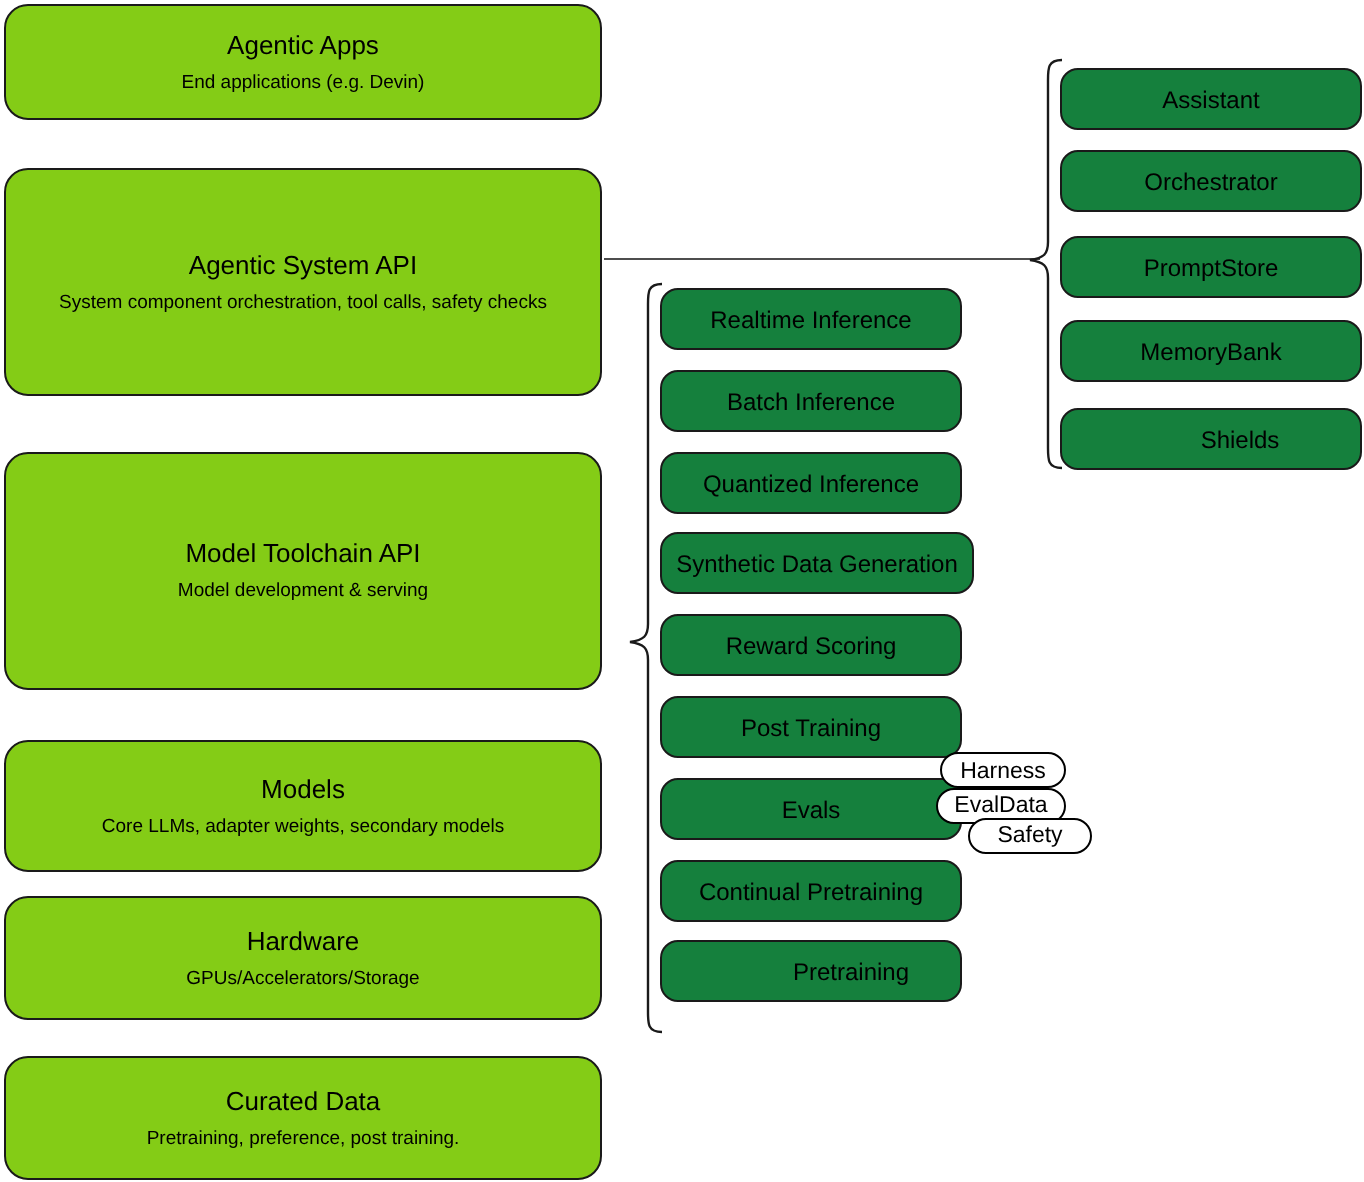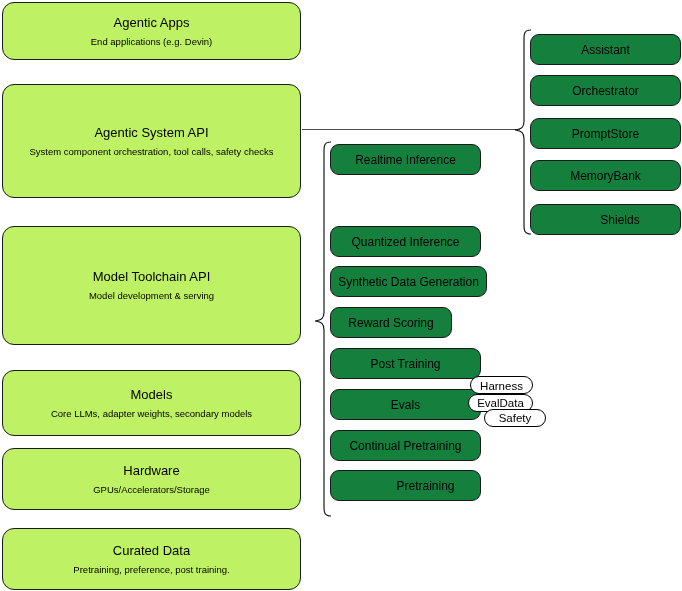--- a/index.html
+++ b/index.html
@@ -18,21 +18,21 @@
     background: #ffffff;
     overflow: hidden;
   }
 
   
   .layer-box {
     position: absolute;
     box-sizing: border-box;
     border: 1px solid #1a1a1a;
     border-radius: 12px;
-    background: #bef264;
+    background: #84cc16;
     display: flex;
     flex-direction: column;
     align-items: center;
     justify-content: center;
     text-align: center;
     padding: 0 8px;
   }
   .layer-title {
     font-size: 13px;
     line-height: 16px;
@@ -152,27 +152,30 @@
              L 12 93
              C 12 99, 10 101, 3 102
              C 10 103, 12 105, 12 111
              L 12 196
              C 12 202, 12 206, 19 206"></path>
   </svg>
 
   <div class="pill-box" style="left:330px; top:144px; width:151px; height:31px;">
     <span class="pill-label">Realtime Inference</span>
   </div>
+  <div class="pill-box" style="left:330px; top:185px; width:151px; height:31px;">
+    <span class="pill-label">Batch Inference</span>
+  </div>
   <div class="pill-box" style="left:330px; top:226px; width:151px; height:31px;">
     <span class="pill-label">Quantized Inference</span>
   </div>
   <div class="pill-box" style="left:330px; top:266px; width:157px; height:31px;">
     <span class="pill-label">Synthetic Data Generation</span>
   </div>
-  <div class="pill-box" style="left:330px; top:307px; width:122px; height:31px;">
+  <div class="pill-box" style="left:330px; top:307px; width:151px; height:31px;">
     <span class="pill-label">Reward Scoring</span>
   </div>
   <div class="pill-box" style="left:330px; top:348px; width:151px; height:31px;">
     <span class="pill-label">Post Training</span>
   </div>
   <div class="pill-box" style="left:330px; top:389px; width:151px; height:31px;">
     <span class="pill-label">Evals</span>
   </div>
   <div class="pill-box" style="left:330px; top:430px; width:151px; height:31px;">
     <span class="pill-label">Continual Pretraining</span>

